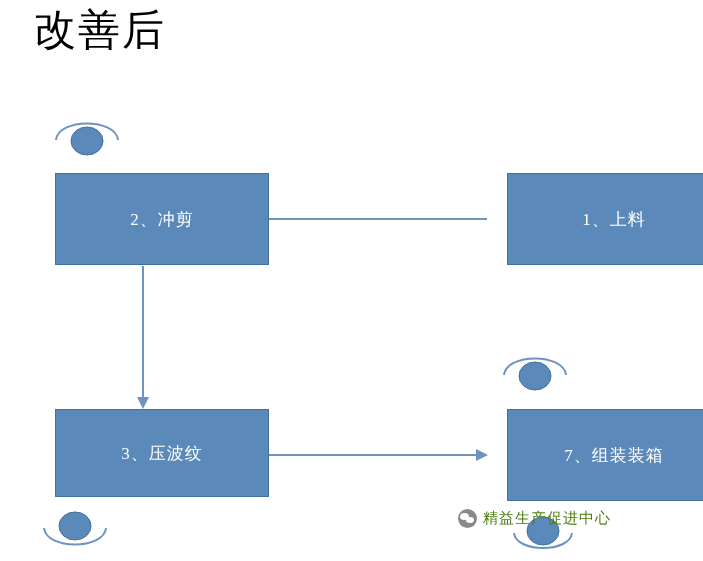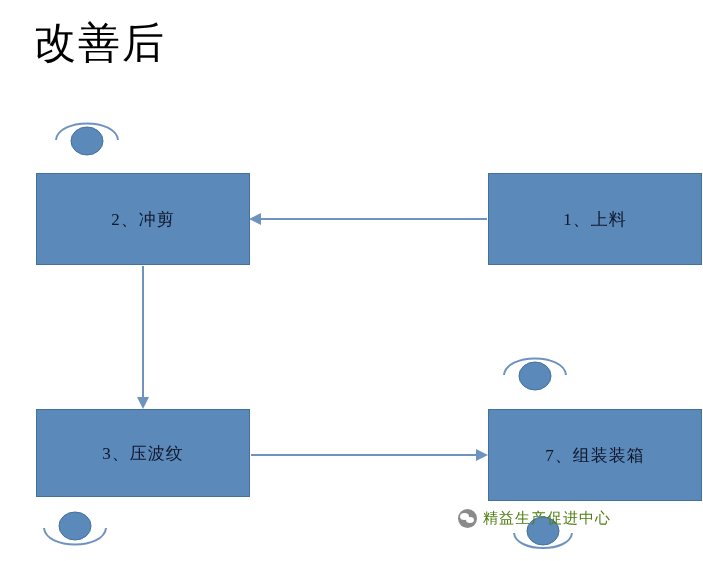--- a/index.html
+++ b/index.html
@@ -11,39 +11,40 @@
     position: relative;
     width: 703px;
     height: 561px;
     background: #ffffff;
     overflow: hidden;
     font-family: "Liberation Serif", "DejaVu Serif", serif;
   }
   #title {
     position: absolute;
     left: 34px;
-    top: 15px;
+    top: 2px;
     font-family: "Liberation Serif", "DejaVu Serif", serif;
     font-size: 42px;
     color: #000000;
     letter-spacing: 2px;
     white-space: nowrap;
   }
   .node {
     position: absolute;
     box-sizing: border-box;
     background: #5b89ba;
     border: 1px solid #41719c;
-    color: #0f172a;
+    color: #ffffff;
     font-size: 17px;
     display: flex;
     align-items: center;
     justify-content: center;
     font-family: "Liberation Serif", "DejaVu Serif", serif;
     letter-spacing: 1px;
+    margin-left: 19px;
   }
   #node-chongjian { left: 36px;  top: 173px; width: 214px; height: 92px; }
   #node-shangliao { left: 488px; top: 173px; width: 214px; height: 92px; }
   #node-yabowen   { left: 36px;  top: 409px; width: 214px; height: 88px; }
   #node-zuzhuang  { left: 488px; top: 409px; width: 214px; height: 92px; }
 
   svg#wires {
     position: absolute;
     left: 0;
     top: 0;

